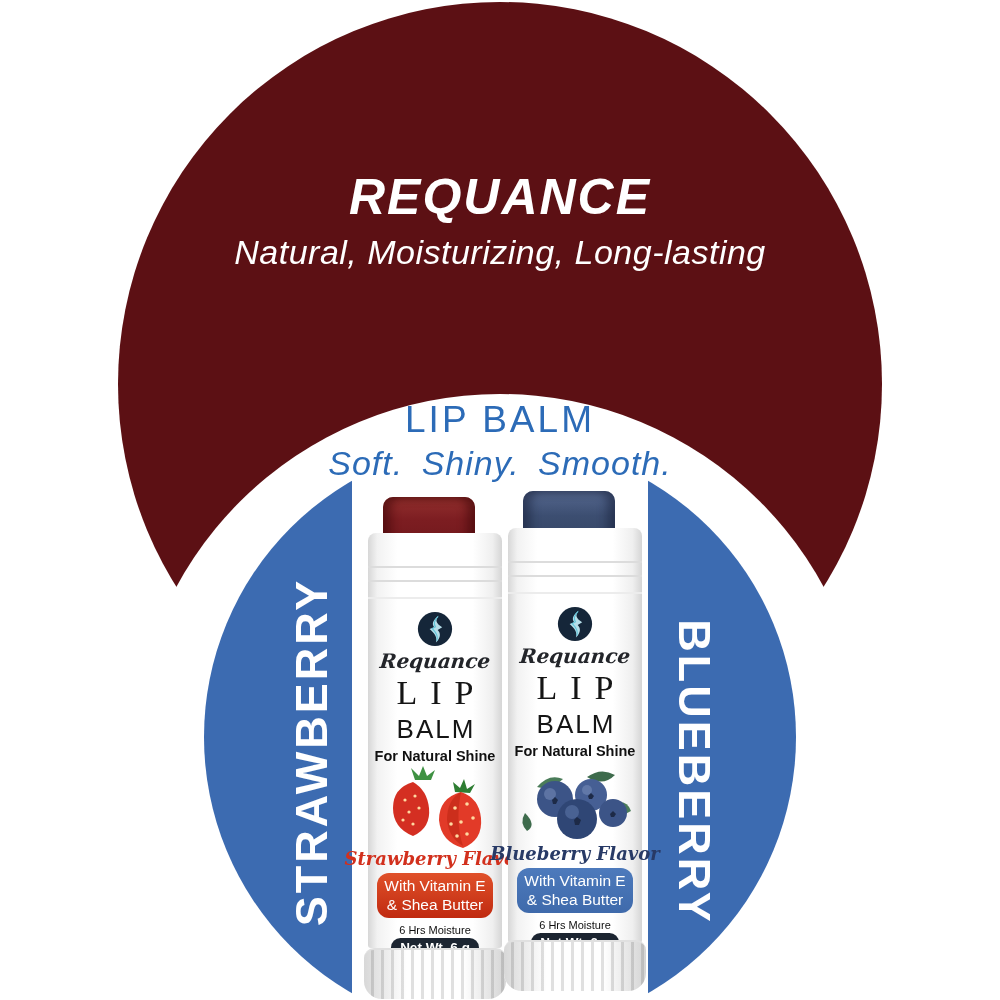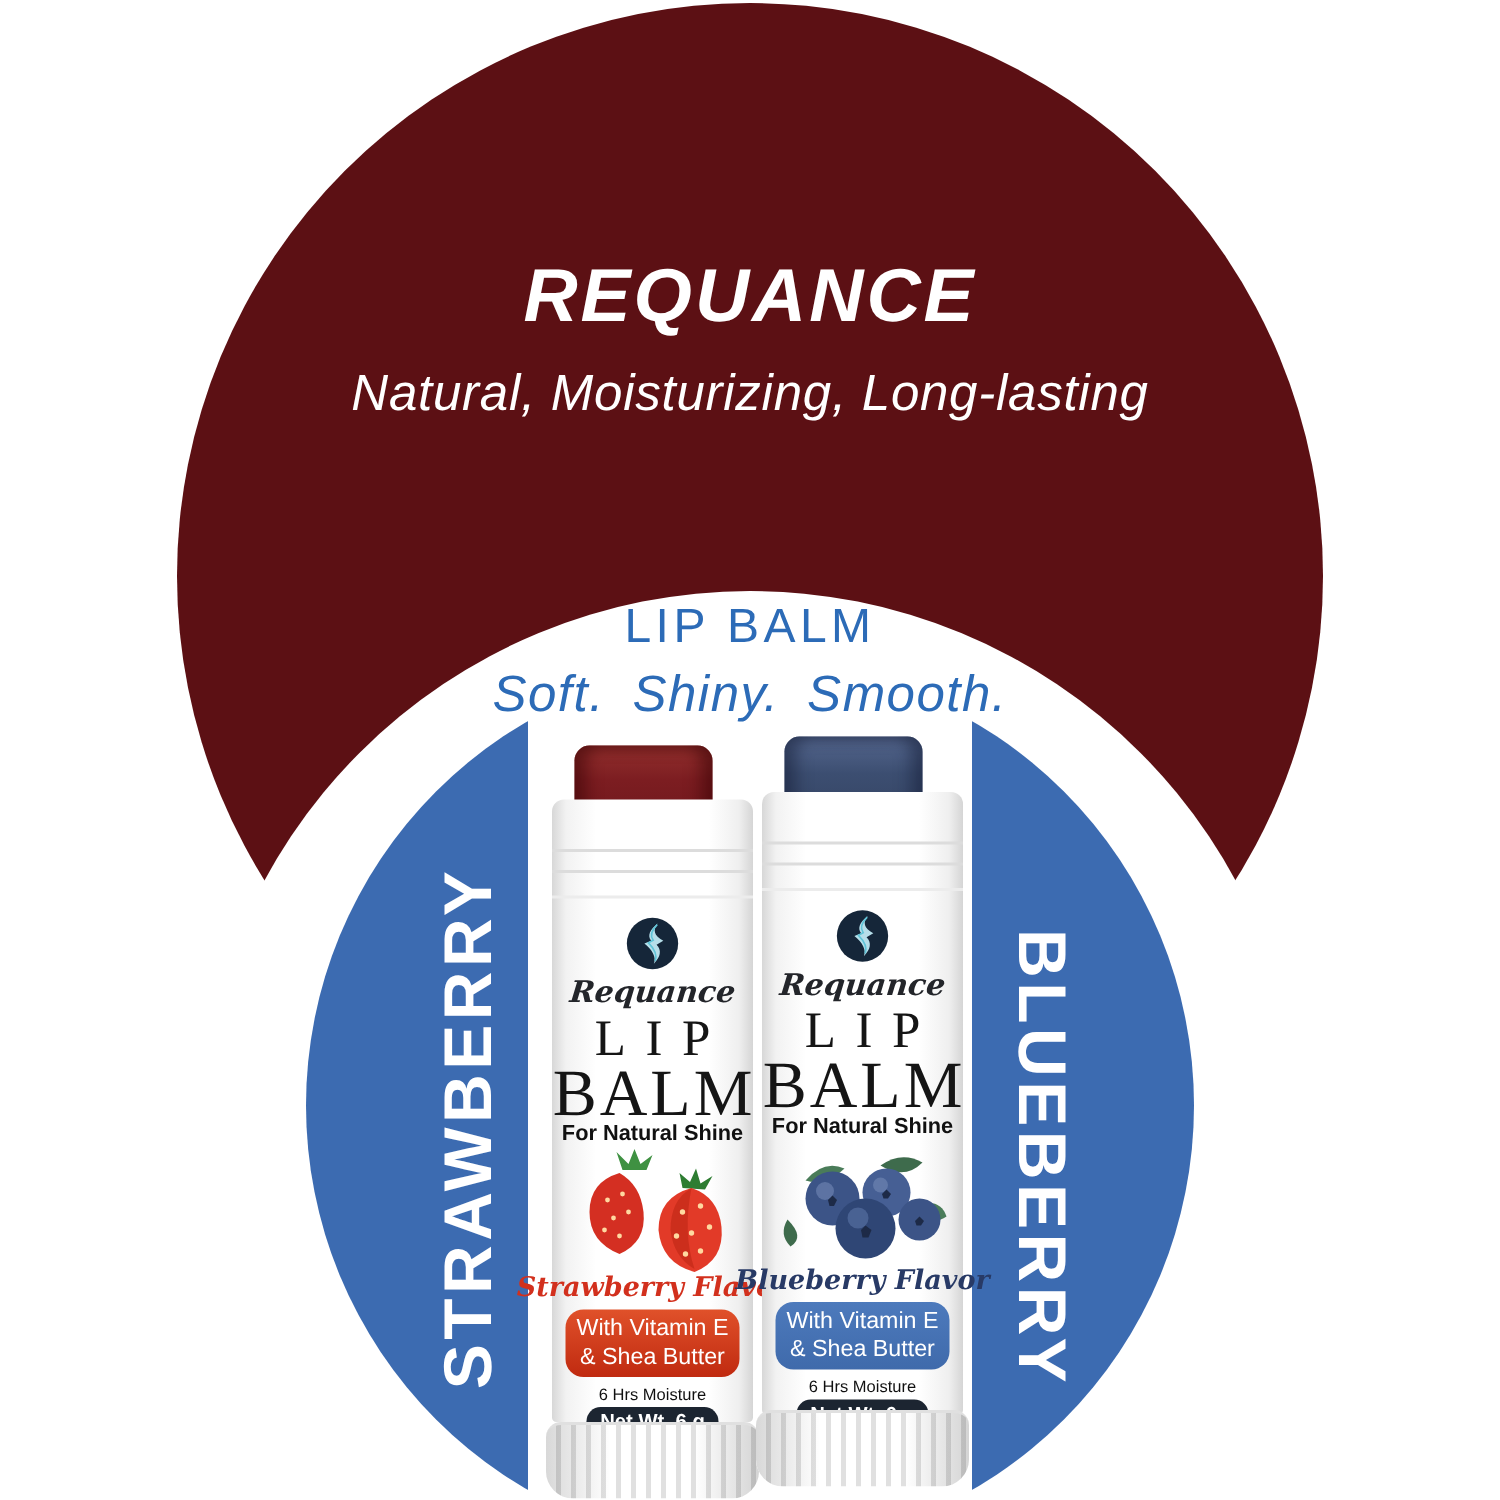--- a/index.html
+++ b/index.html
@@ -11,24 +11,24 @@
                  background:#5c1014;}
   .white-circle{position:absolute;left:132px;top:394px;width:736px;height:736px;border-radius:50%;
                 background:#ffffff;}
   .blue-circle{position:absolute;left:204px;top:441px;width:592px;height:592px;border-radius:50%;
                background:#3c6bb1;}
   .white-band{position:absolute;left:352px;top:431px;width:296px;height:569px;background:#ffffff;}
 
   
   .brand-title{position:absolute;left:0;top:168px;width:1000px;text-align:center;
                color:#ffffff;font-size:50px;font-weight:700;font-style:italic;letter-spacing:2px;}
-  .brand-tagline{position:absolute;left:0;top:243px;width:1000px;text-align:center;
+  .brand-tagline{position:absolute;left:0;top:233px;width:1000px;text-align:center;
                  color:#ffffff;font-size:34px;font-style:italic;letter-spacing:.5px;}
   .hero-title{position:absolute;left:0;top:399px;width:1000px;text-align:center;
-              color:#2c6bb7;font-size:32px;font-weight:500;letter-spacing:3px;}
+              color:#2c6bb7;font-size:37px;font-weight:500;letter-spacing:3px;}
   .hero-subtitle{position:absolute;left:0;top:444px;width:1000px;text-align:center;
                  color:#2c6bb7;font-size:34px;font-weight:400;font-style:italic;letter-spacing:1px;
                  word-spacing:8px;}
 
   
   .side-label{position:absolute;width:400px;height:60px;line-height:60px;text-align:center;
               color:#ffffff;font-size:45px;font-weight:700;letter-spacing:3px;white-space:nowrap;}
   .side-label.left{left:112px;top:722px;transform:rotate(-90deg);}
   .side-label.right{left:494px;top:742px;transform:rotate(90deg);}
 
@@ -52,21 +52,21 @@
   .groove.g1{top:33px;} .groove.g2{top:47px;}
   .label-top-line{position:absolute;left:0;top:64px;width:100%;height:2px;background:#ececec;}
 
   .label{position:absolute;left:0;top:66px;width:134px;display:flex;flex-direction:column;
          align-items:center;text-align:center;color:#1c1c1c;}
   .logo{width:36px;height:36px;margin-top:12px;}
   .brand-script{font-family:"DejaVu Serif",serif;font-style:italic;font-weight:700;
                 font-size:20px;color:#23252a;margin-top:2px;transform:skewX(-6deg);}
   .lip{font-family:"Liberation Serif",serif;font-size:34px;line-height:36px;letter-spacing:13px;
        text-indent:13px;color:#151515;margin-top:2px;}
-  .balm-word{font-family:Liberation Serif, serif;font-size:44px;line-height:36px;letter-spacing:2px;
+  .balm-word{font-family:Liberation Sans, sans-serif;font-size:26px;line-height:36px;letter-spacing:2px;
        text-indent:2px;color:#151515;}
   .shine{font-size:14.5px;font-weight:700;color:#111;margin-top:1px;}
   .fruit{width:116px;height:84px;margin-top:2px;}
   .flavor{font-family:"DejaVu Serif",serif;font-style:italic;font-weight:700;font-size:18px;
           margin-top:-2px;white-space:nowrap;}
   .tube.strawberry .flavor{color:#d2301d;}
   .tube.blueberry .flavor{color:#283a66;}
   .badge{width:116px;border-radius:12px;color:#ffffff;font-weight:400;font-size:15.5px;
          line-height:19px;padding:3px 0 4px 0;margin-top:4px;}
   .tube.strawberry .badge{background:linear-gradient(180deg,#e0512a 0%,#c02a10 100%);}

